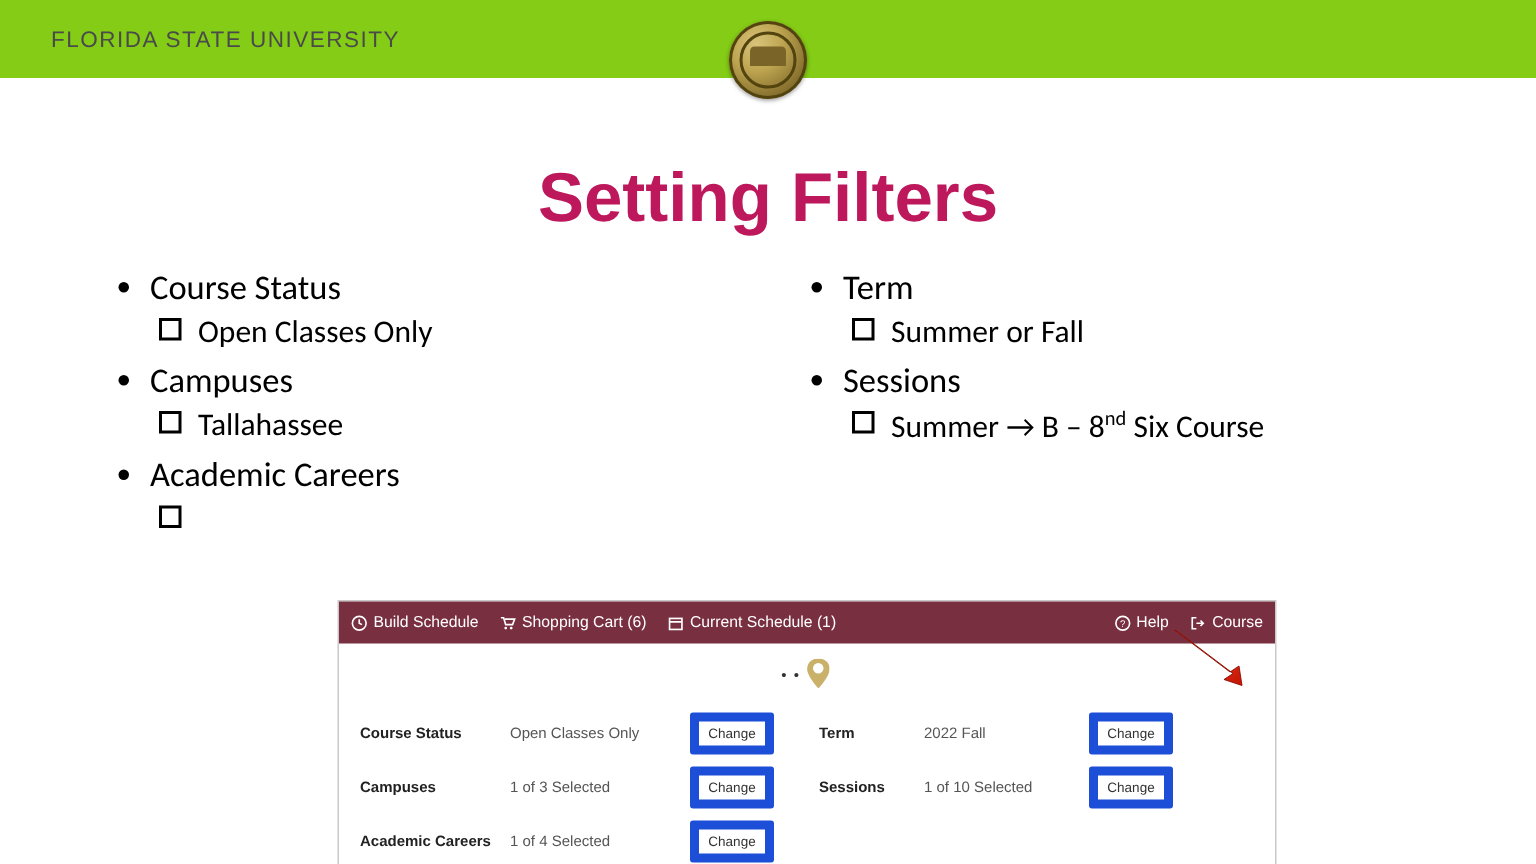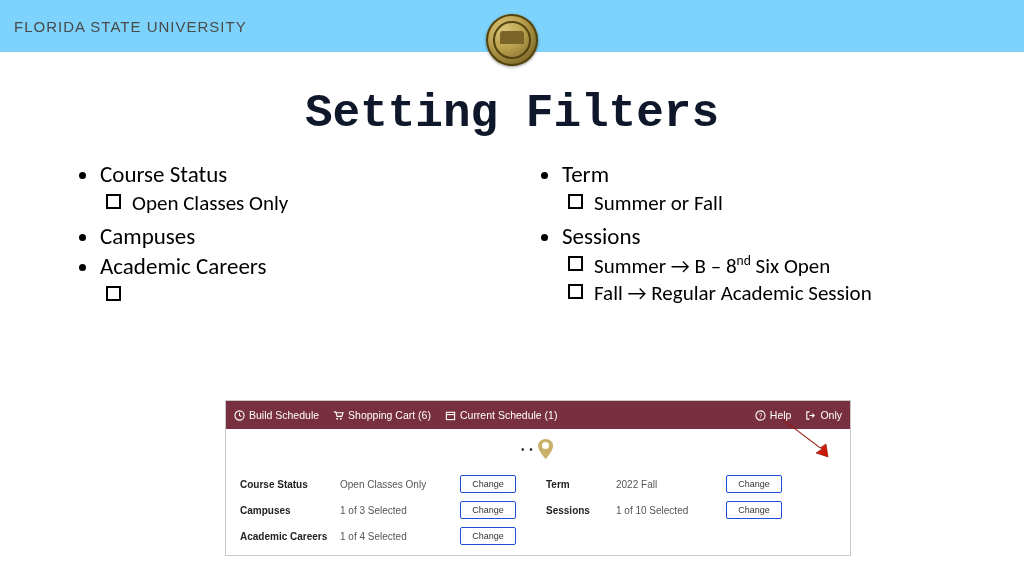--- a/index.html
+++ b/index.html
@@ -6,24 +6,24 @@
   body {
     width: 1024px;
     height: 576px;
     background: #ffffff;
     font-family: "Segoe UI", "Helvetica Neue", Arial, sans-serif;
     position: relative;
     overflow: hidden;
   }
   .top-banner {
     height: 52px;
-    background: #7dd3fc;
+    background: #84cc16;
     display: flex;
     align-items: center;
-    padding-left: 14px;
+    padding-left: 34px;
     position: relative;
   }
   .top-banner .brand {
     font-size: 15px;
     letter-spacing: 1px;
     color: #4a4a4a;
     font-weight: 400;
   }
   .seal-wrap {
     position: absolute;
@@ -51,23 +51,23 @@
     position:absolute;
     top:17px; left:14px; right:14px; bottom:22px;
     background:#7b6428;
     border-radius:3px 3px 0 0;
   }
 
   h1.slide-title {
     text-align: center;
     font-size: 46px;
     font-weight: 700;
-    margin-top: 36px;
-    color: #0f172a;
-    font-family: Liberation Mono, monospace;
+    margin-top: 52px;
+    color: #be185d;
+    font-family: Liberation Sans, sans-serif;
   }
   .cols {
     display: flex;
     padding: 20px 60px 0 70px;
     gap: 30px;
   }
   .col { flex: 1; }
   ul.lvl1 { list-style: disc; padding-left: 30px; }
   ul.lvl1 > li {
     font-size: 23px;
@@ -135,21 +135,21 @@
     row-gap: 8px;
     align-items: center;
     font-size: 10px;
     color: #333;
   }
   .filter-grid .lbl { font-weight: 700; color:#222;}
   .filter-grid .val { color:#555; }
   .chg-btn {
     font-size: 9px;
     padding: 3px 6px;
-    border: 1px solid #1d4ed8;
+    border: 6px solid #1d4ed8;
     background: #fff;
     border-radius: 2px;
     text-align:center;
     color:#333;
     cursor:pointer;
   }
   .gap{ }
 
   .arrow {
     position:absolute;
@@ -178,42 +178,44 @@
   <div class="col">
     <ul class="lvl1">
       <li>
         <span>Course Status</span>
         <ul class="lvl2">
           <li><span class="box"></span><span>Open Classes Only</span></li>
         </ul>
       </li>
       <li>
         <span>Campuses</span>
+        <ul class="lvl2">
+          <li><span class="box"></span><span>Tallahassee</span></li>
+        </ul>
       </li>
       <li>
         <span>Academic Careers</span>
         <ul class="lvl2">
           <li><span class="box"></span></li>
         </ul>
       </li>
     </ul>
   </div>
   <div class="col" style="font-family: Arial, sans-serif;">
     <ul class="lvl1" style="font-family: Arial, sans-serif;">
       <li>
         <span>Term</span>
         <ul class="lvl2">
           <li><span class="box"></span><span>Summer </span><span class="underline">or</span><span> Fall</span></li>
         </ul>
       </li>
       <li>
         <span>Sessions</span>
         <ul class="lvl2">
-          <li><span class="box"></span><span>Summer → B – 8</span><sup>nd</sup><span> Six Open</span></li>
-          <li><span class="box"></span><span>Fall → Regular Academic Session</span></li>
+          <li><span class="box"></span><span>Summer → B – 8</span><sup>nd</sup><span> Six Course</span></li>
         </ul>
       </li>
     </ul>
   </div>
 </div>
 
 <div class="app-shot">
   <div class="app-bar">
     <div class="item">
       <svg class="ico" viewBox="0 0 12 12">
@@ -242,21 +244,21 @@
       <svg class="ico" viewBox="0 0 12 12">
           <circle cx="6" cy="6" r="5" fill="none" stroke="#fff" stroke-width="1.2"></circle>
           <text x="6" y="9" font-size="7" text-anchor="middle" fill="#fff">?</text>
         </svg>
       <span>Help</span>
     </div>
     <div class="item" style="margin-right:0">
       <svg class="ico" viewBox="0 0 12 12">
           <path d="M5 2H2v8h3M5 6h5M8 4l2 2-2 2" fill="none" stroke="#fff" stroke-width="1.2"></path>
         </svg>
-      <span>Only</span>
+      <span>Course</span>
     </div>
   </div>
   <div class="app-body">
     <div class="pin-row">
       <span class="dots">• •</span>
       <span class="pin"></span>
     </div>
     <div class="filter-grid">
       <div class="lbl">Course Status</div>
       <div class="val">Open Classes Only</div>

